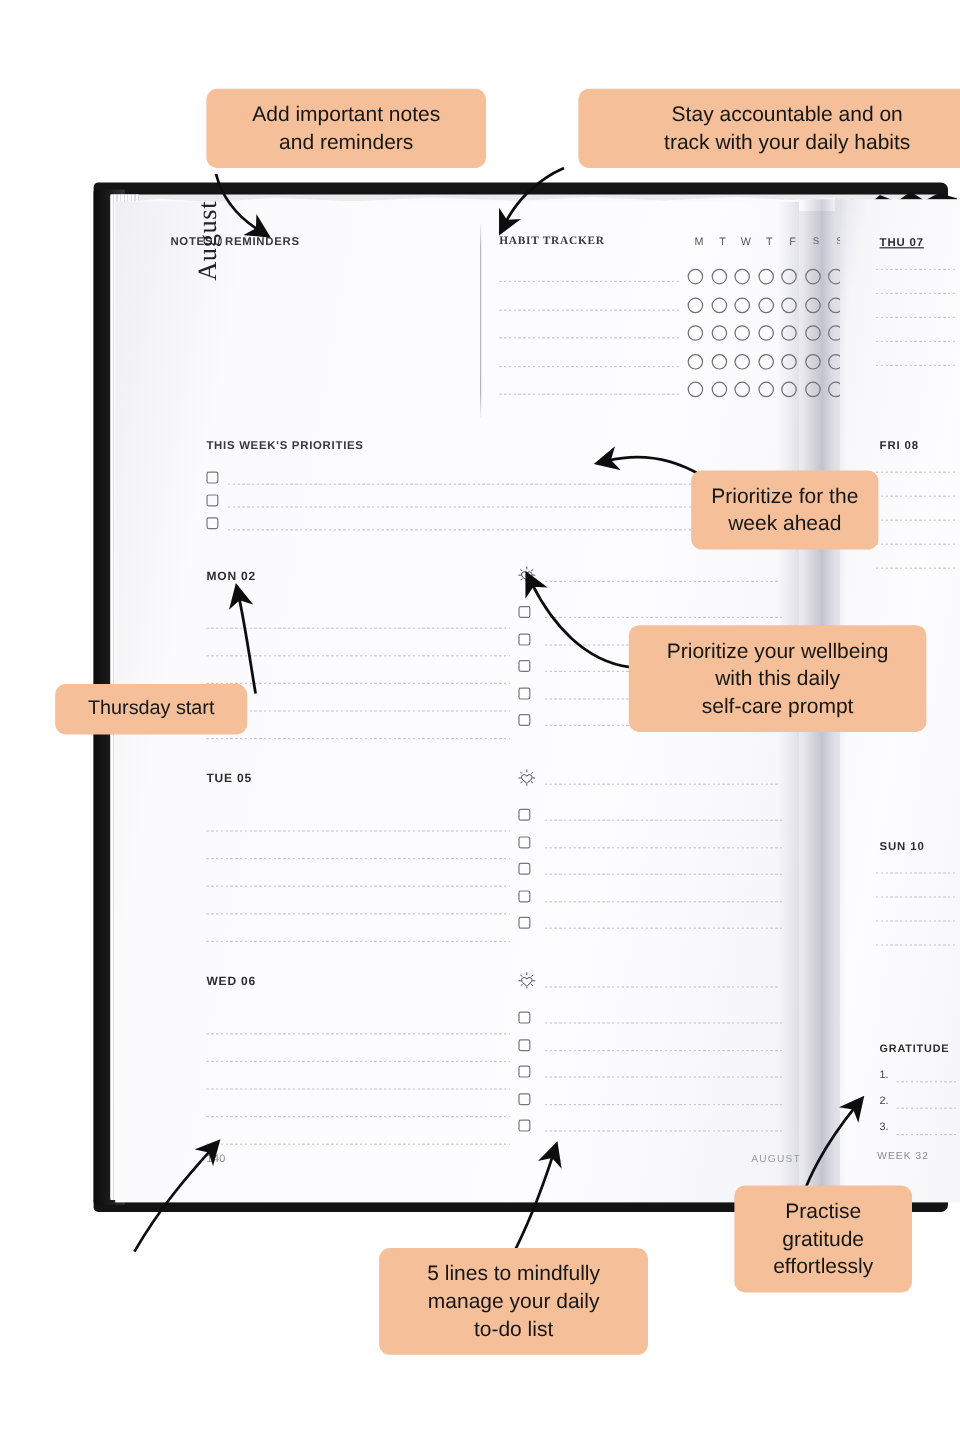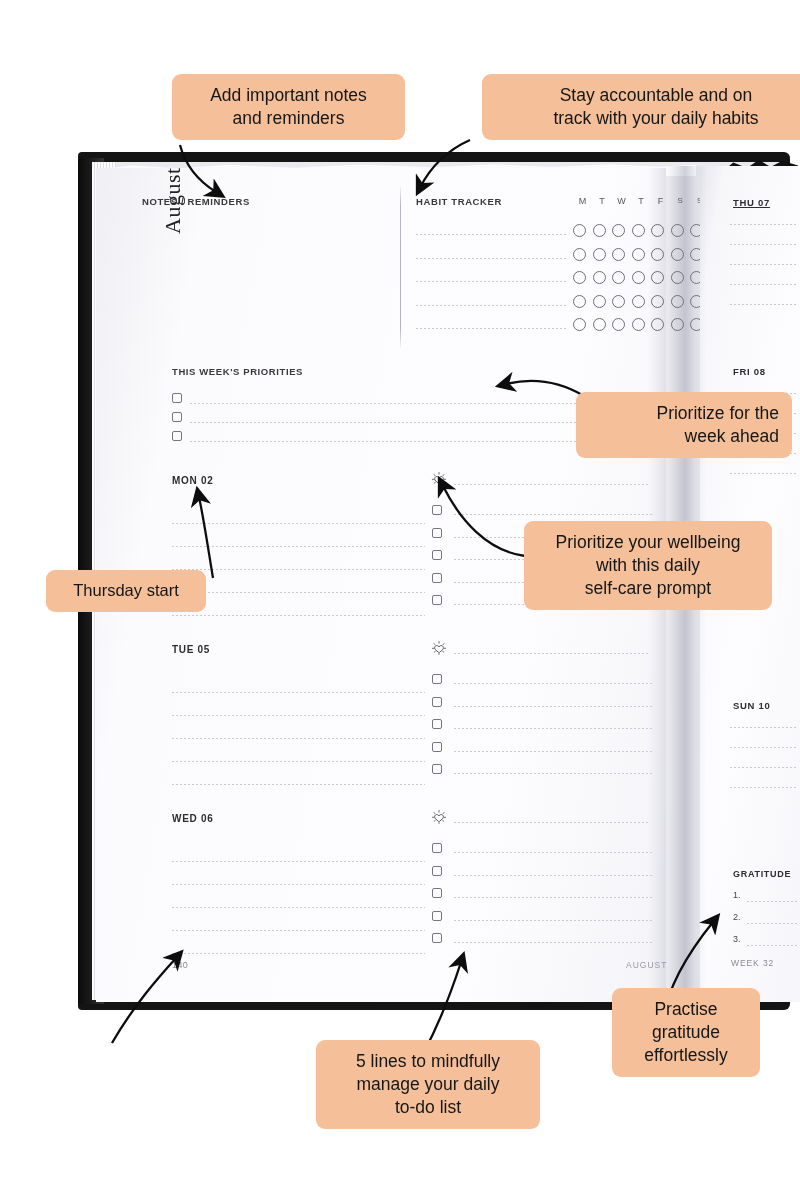--- a/index.html
+++ b/index.html
@@ -99,21 +99,21 @@
   .notes-title{ position:absolute; left:142px; top:196px; }
   .notes-divider{ left:400px; top:186px; height:162px; }
   .month-word{
     position:absolute; left:160px; top:234px;
     font-family:"Liberation Serif", serif; font-size:22px; color:#232327;
     transform: rotate(-90deg); transform-origin: left top;
     letter-spacing:.5px;
   }
 
   
-  .habit-title{ position:absolute; left:416px; top:196px; }
+  .habit-title{ position:absolute; left:416px; top:196px;font-family:Liberation Serif, serif; }
   .habit-dows{ position:absolute; left:573px; top:196px; display:flex; gap:0; }
   .habit-dows span{
     width:19.5px; text-align:center; font-size:9px; color:#55555e; letter-spacing:.4px;
   }
   .habit-rows{ position:absolute; left:416px; top:218px; width:282px; }
   .habit-row{ position:relative; height:23.5px; }
   .habit-row .hline{ position:absolute; left:0; top:16px; width:150px; }
   .habit-row .hcircs{ position:absolute; left:157px; top:6px; display:flex; gap:6.5px; }
 
   
@@ -465,21 +465,21 @@
       <path d="M112,1043 C134,1005 158,978 176,958"></path>
       <path d="M424,1052 C442,1018 452,990 461,962"></path>
       <path d="M663,1020 C668,985 692,948 713,922"></path>
     </g>
   </svg>
 
   <div class="callout" style="left:172px; top:74px; width:233px;">Add important notes<br>and reminders</div>
 
   <div class="callout" style="left:482px; top:74px; width:348px;">Stay accountable and on<br>track with your daily habits</div>
 
-  <div class="callout" style="left:576px; top:392px; width:216px;text-align:right;">Prioritize for the<br>week ahead</div>
+  <div class="callout" style="left:576px; top:392px; width:156px;">Prioritize for the<br>week ahead</div>
 
   <div class="callout" style="left:524px; top:521px; width:248px;">Prioritize your wellbeing<br>with this daily<br>self-care prompt</div>
 
   <div class="callout small" style="left:46px; top:570px; width:160px;">Thursday start</div>
 
 
   <div class="callout" style="left:316px; top:1040px; width:224px;">5 lines to mindfully<br>manage your daily<br>to-do list</div>
 
   <div class="callout" style="left:612px; top:988px; width:148px;">Practise<br>gratitude<br>effortlessly</div>
 

